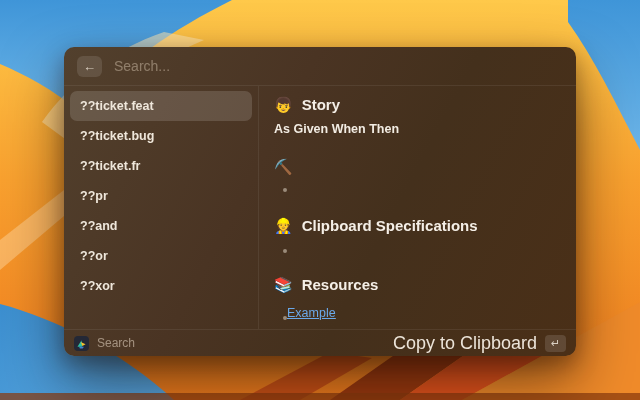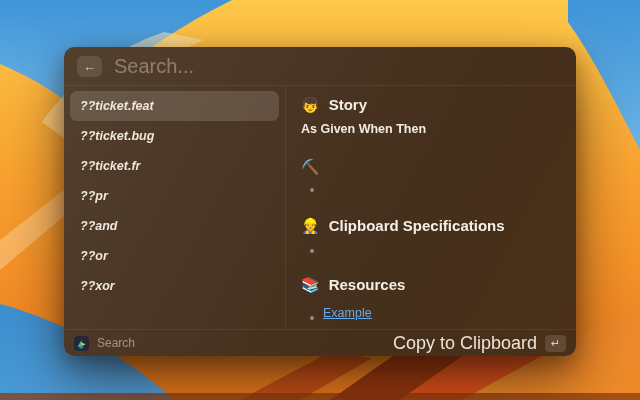--- a/index.html
+++ b/index.html
@@ -20,47 +20,46 @@
   }
   .searchbar{
     height:38px;flex:none;display:flex;align-items:center;gap:12px;
     padding:0 13px;border-bottom:1px solid rgba(255,255,255,.07);
   }
   .back-btn{
     width:25px;height:21px;border-radius:6px;flex:none;
     background:rgba(255,255,255,.11);color:#ddd2c5;font-size:13px;line-height:1;
     display:flex;align-items:center;justify-content:center;cursor:default;
   }
-  .search-placeholder{font-size:20px;color:rgba(234,217,196,.42);}
+  .search-placeholder{font-size:14px;color:rgba(234,217,196,.42);}
   .main{flex:1;display:flex;min-height:0;}
   
   .sidebar{
-    width:222px;flex:none;box-sizing:border-box;
+    width:195px;flex:none;box-sizing:border-box;
     border-right:1px solid rgba(255,255,255,.07);
     padding:5px 6px 0 6px;
-    font-style:italic;
   }
   .side-item{
     height:30px;display:flex;align-items:center;padding:0 10px;
     border-radius:7px;font-size:12.5px;font-weight:600;color:#efe7db;
     white-space:nowrap;overflow:hidden;
   }
   .side-item.selected{background:rgba(255,255,255,.14);}
   
   .detail{flex:1;min-width:0;padding:9px 16px 0 15px;box-sizing:border-box;}
   .section-title{
     display:flex;align-items:center;gap:9px;
     font-size:15px;font-weight:700;color:#f5efe7;line-height:19px;
   }
   .section-title .emoji{font-size:15px;line-height:1;}
   .story-body{margin-top:8px;font-size:12.5px;font-weight:700;color:#f2ece3;}
   .mt-a{margin-top:23px;}
   .mt-b{margin-top:24px;}
   .mt-c{margin-top:22px;}
-  .bullet-row{margin:14px 0 0 9px;display:flex;align-items:flex-end;gap:9px;
+  .bullet-row{margin:14px 0 0 9px;display:flex;align-items:flex-end;
     font-size:12.5px;color:rgba(238,228,212,.55);text-decoration:underline;}
   .bullet-dot{width:4px;height:4px;border-radius:50%;background:rgba(238,228,212,.5);flex:none;}
   .link{color:#6aa9ea;text-decoration:underline;font-size:12.5px;cursor:pointer;}
   .bullet-row.link-row{margin-top:12px;}
   
   .footer{
     height:26px;flex:none;display:flex;align-items:center;gap:8px;
     padding:0 10px;border-top:1px solid rgba(255,255,255,.07);
   }
   .app-icon{width:15px;height:15px;border-radius:4px;background:#242836;flex:none;

